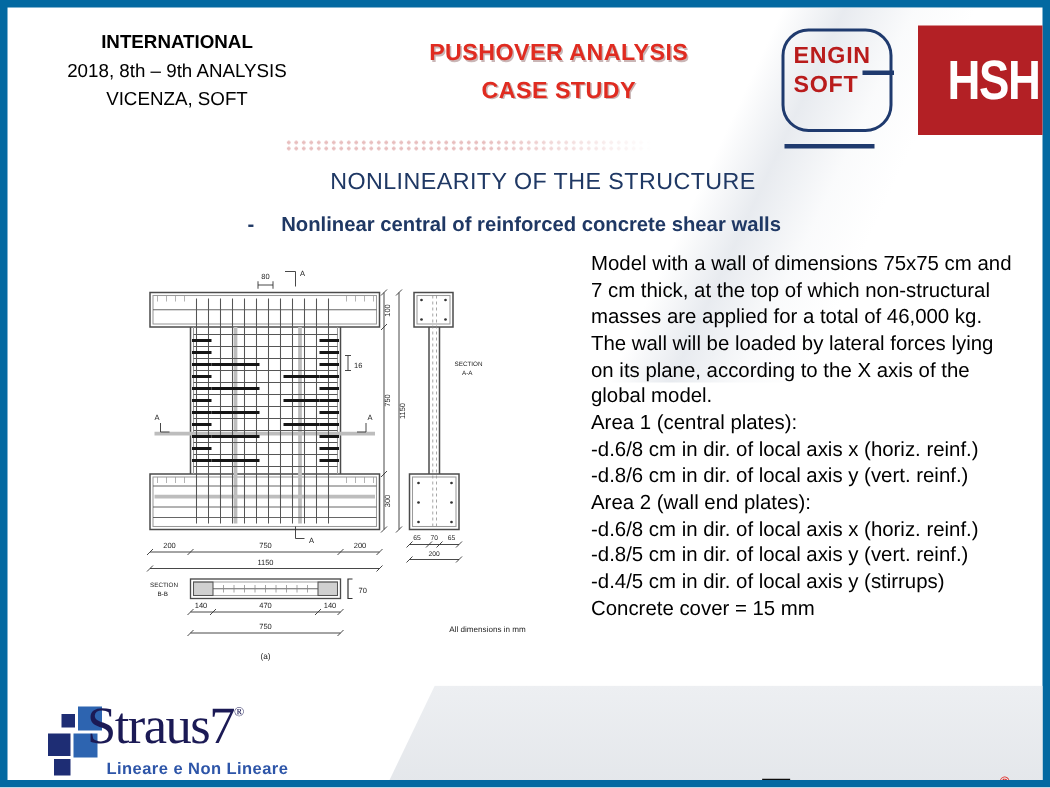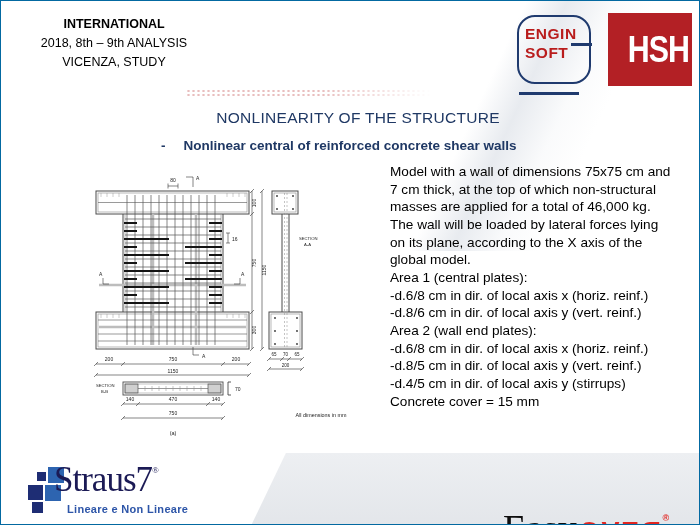--- a/index.html
+++ b/index.html
@@ -1,18 +1,18 @@
 <!DOCTYPE html>
 <html><head>
 <meta charset="utf-8">
 <style>
   html,body{margin:0;padding:0;background:#fff;}
   .slide{
     position:relative;width:700px;height:525px;background:#ffffff;
-    border:1px solid #0369a1;box-sizing:border-box;overflow:hidden;
+    border:5px solid #0369a1;box-sizing:border-box;overflow:hidden;
     font-family:"Liberation Sans",sans-serif;color:#000;
   }
   
   .swoosh-top{position:absolute;top:0;right:0;width:400px;height:250px;
     background:linear-gradient(115deg,rgba(0,0,0,0) 44%,rgba(224,228,234,0.75) 52%,rgba(240,242,245,0.35) 61%,rgba(0,0,0,0) 69%);}
   .band-bottom{position:absolute;left:0;top:452px;width:700px;height:73px;
     background:linear-gradient(180deg,#edeff2,#e3e6ea);
     clip-path:polygon(35.7% 100%,40.7% 0%,100% 0%,100% 100%);}
   .dotted-strip{position:absolute;left:185px;top:88px;width:245px;height:8px;
     background-image:radial-gradient(circle,rgba(205,110,110,0.45) 1px,rgba(0,0,0,0) 1.3px);
@@ -69,23 +69,27 @@
 
 <div class="slide">
 
   <div class="swoosh-top"></div>
   <div class="band-bottom"></div>
   <div class="dotted-strip"></div>
 
   <div class="conference">
     <div class="conf-bold">INTERNATIONAL</div>
     <div>2018, 8th – 9th ANALYSIS</div>
-    <div>VICENZA, STUDY</div>
-  </div>
-
+    <div>VICENZA, SOFT</div>
+  </div>
+
+  <div class="red-title">
+    <div>PUSHOVER ANALYSIS</div>
+    <div>CASE STUDY</div>
+  </div>
 
   <div class="es-logo">
     <div class="es-box">
       <div>ENGIN</div>
       <div class="es-row">
         <span>SOFT</span>
         <span class="es-rule"></span>
       </div>
     </div>
     <div class="es-underline"></div>

